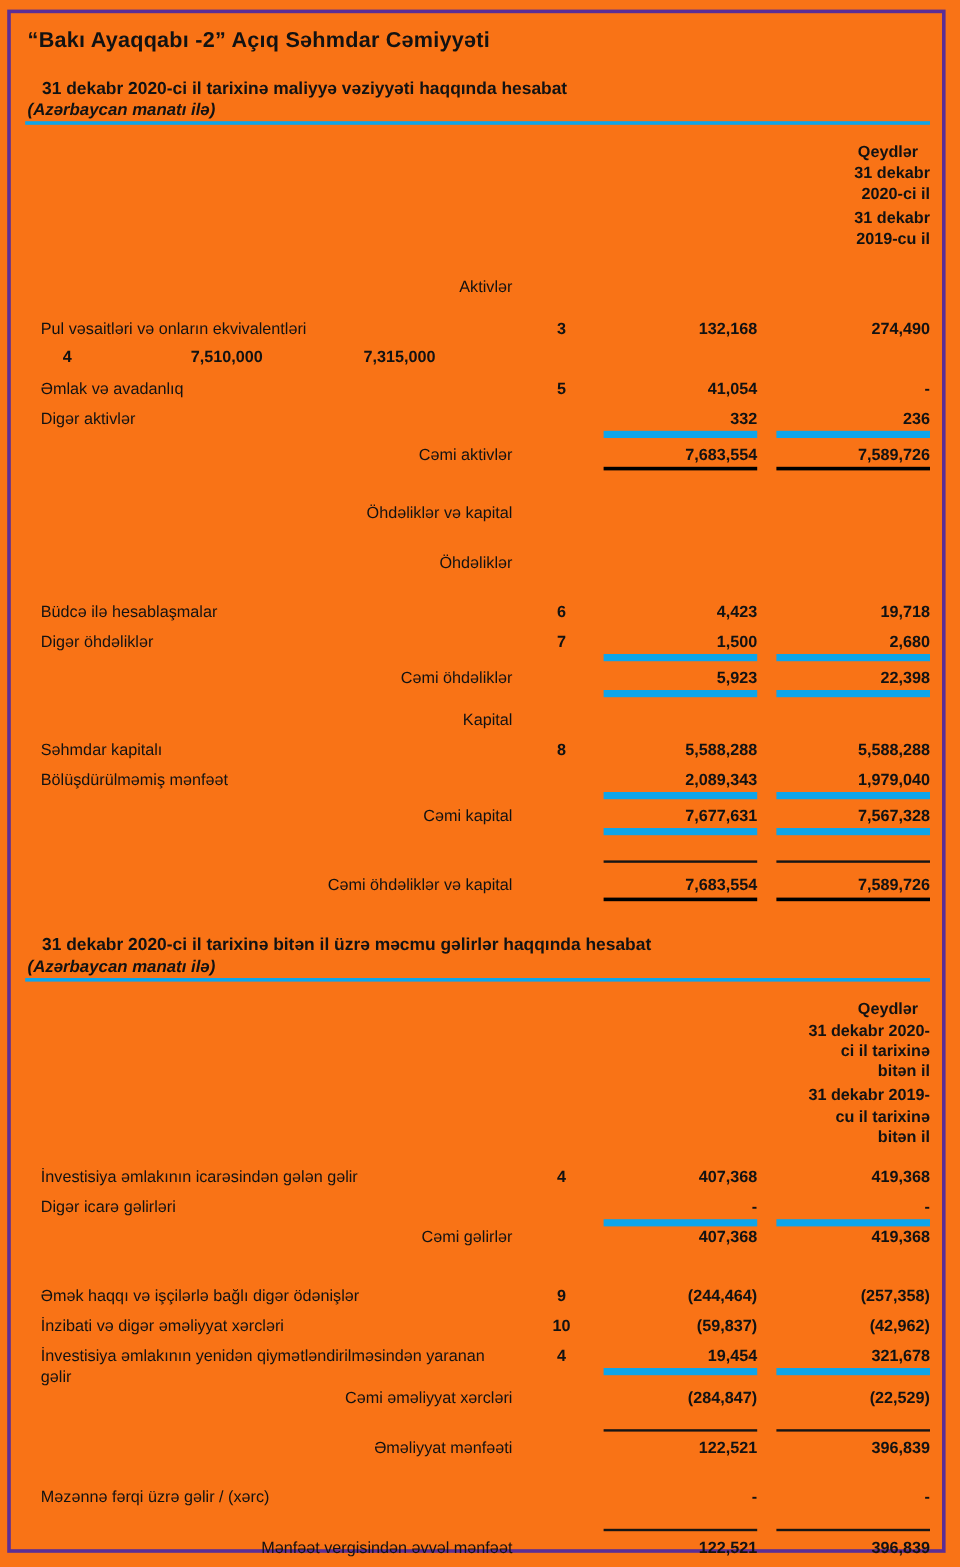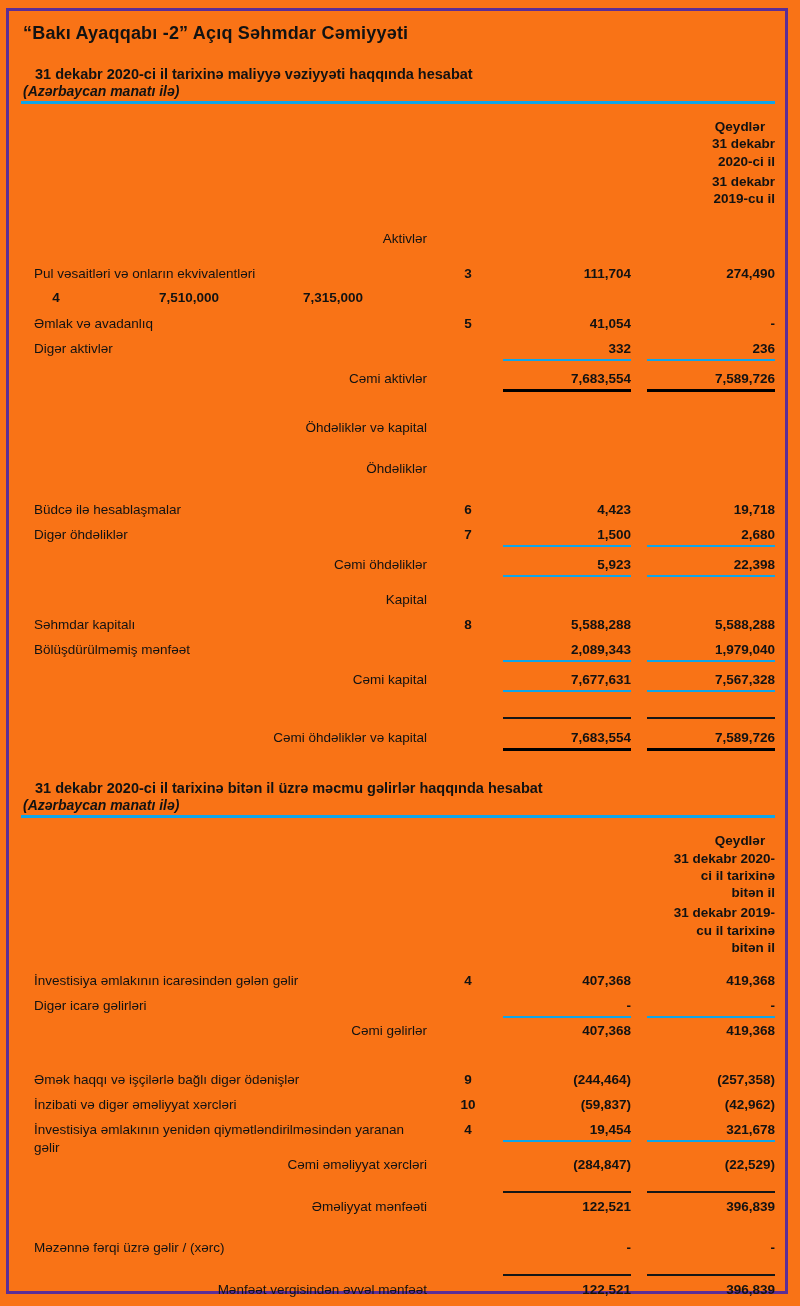--- a/index.html
+++ b/index.html
@@ -29,21 +29,21 @@
   .th { font-weight: bold; white-space: pre-line; font-size: 13.5px; line-height: 1.28; }
   .hdr-center { text-align: center; }
   .hdr-right  { text-align: right; }
   .table { margin-top: 20px; }
   .trow { display: flex; align-items: baseline; min-height: 25px; }
   .c-label { flex: 1; font-size: 13.5px; padding-left: 13px; line-height: 1.3; padding-right: 6px; }
   .t-section .c-label, .t-total .c-label { padding-left: 2px; font-weight: normal; text-align: right; }
   .c-note { width: 70px; text-align: center; font-size: 13.5px; font-weight: bold; }
   .c-v { width: 128px; text-align: right; font-size: 13.5px; font-weight: bold; padding-bottom: 3px; }
   .c-gap { width: 16px; }
-  .r-below { border-bottom: 2px solid #0ea5e9; }
+  .r-below { border-bottom: 6px solid #0ea5e9; }
   .r-thick { border-bottom: 3px solid #000; }
   .t-rule { min-height: 0; height: 7px; align-items: flex-end; }
   .t-rule .c-v { border-bottom: 2px solid #161616; height: 7px; padding-bottom: 0; }
   .sp { width: 100%; }
   .sp-xs { height: 5px; } .sp-sm { height: 10px; } .sp-md { height: 16px; } .sp-lg { height: 24px; }
   .stmt2 { margin-top: 26px; }
   .stmt2 .table { margin-top: 13px; }
 </style>
 </head>
 <body>
@@ -72,21 +72,21 @@
             <div class="c-label">Aktivlər</div>
             <div class="c-note"></div>
             <div class="c-v c-v1"></div>
             <div class="c-gap"></div>
             <div class="c-v c-v2"></div>
           </div>
           <div class="sp sp-sm"></div>
           <div class="trow t-item">
             <div class="c-label">Pul vəsaitləri və onların ekvivalentləri</div>
             <div class="c-note">3</div>
-            <div class="c-v c-v1">111,704</div>
+            <div class="c-v c-v1">132,168</div>
             <div class="c-gap"></div>
             <div class="c-v c-v2">274,490</div>
           </div>
           <div class="trow t-item">
             <div class="c-note">4</div>
             <div class="c-v c-v1">7,510,000</div>
             <div class="c-gap"></div>
             <div class="c-v c-v2">7,315,000</div>
           </div>
           <div class="trow t-item">

